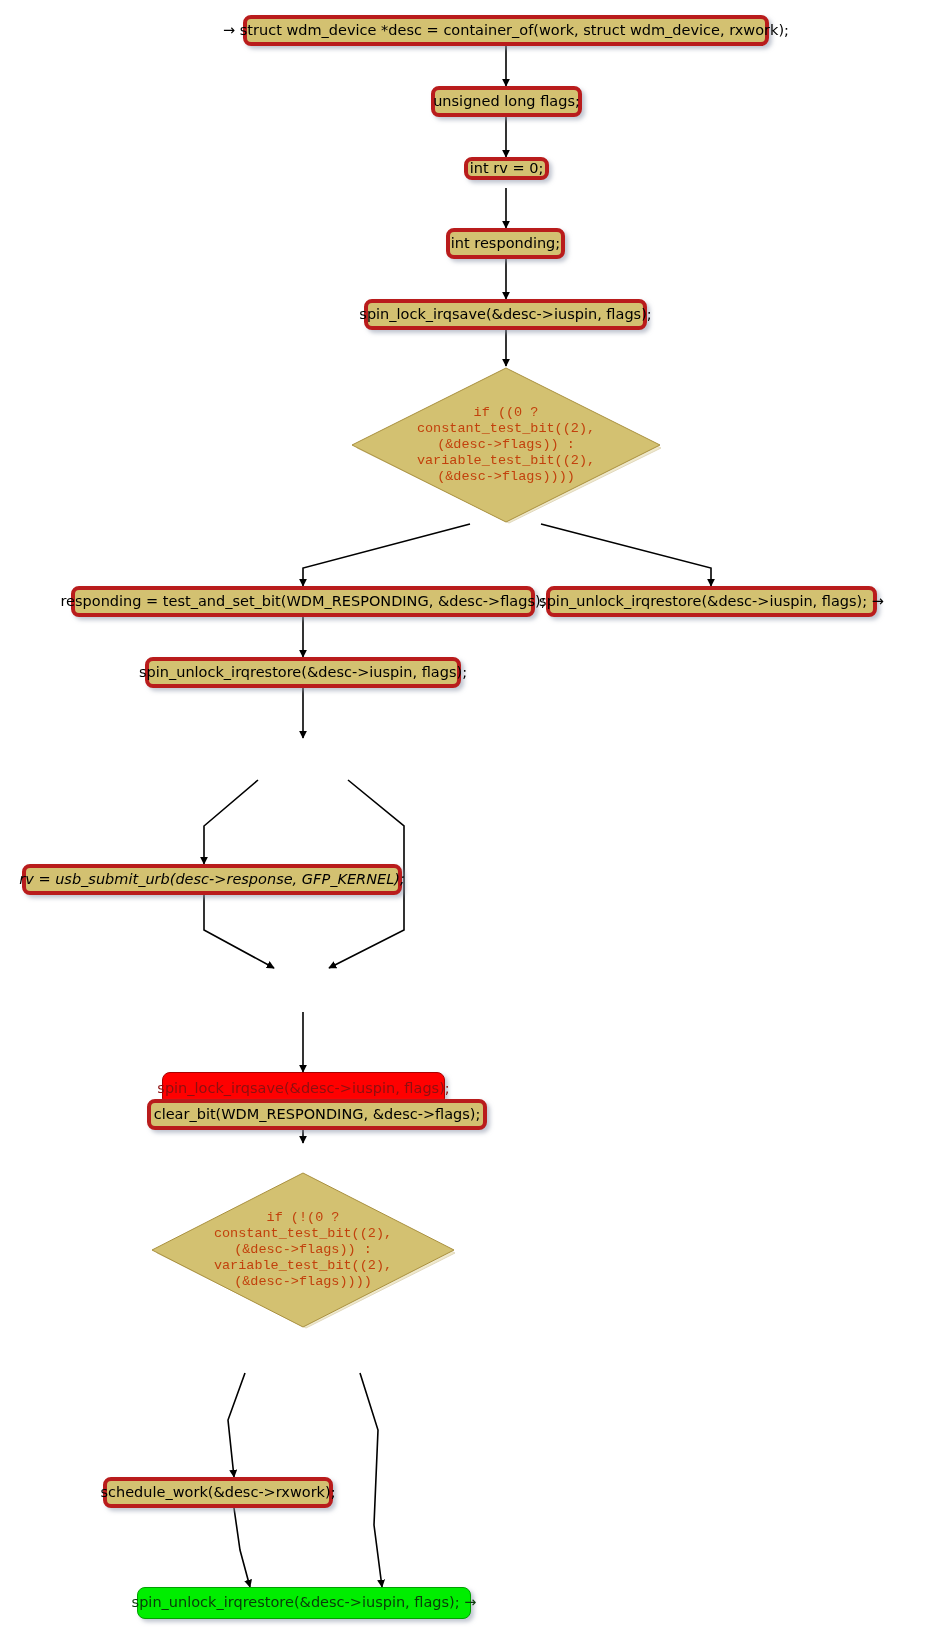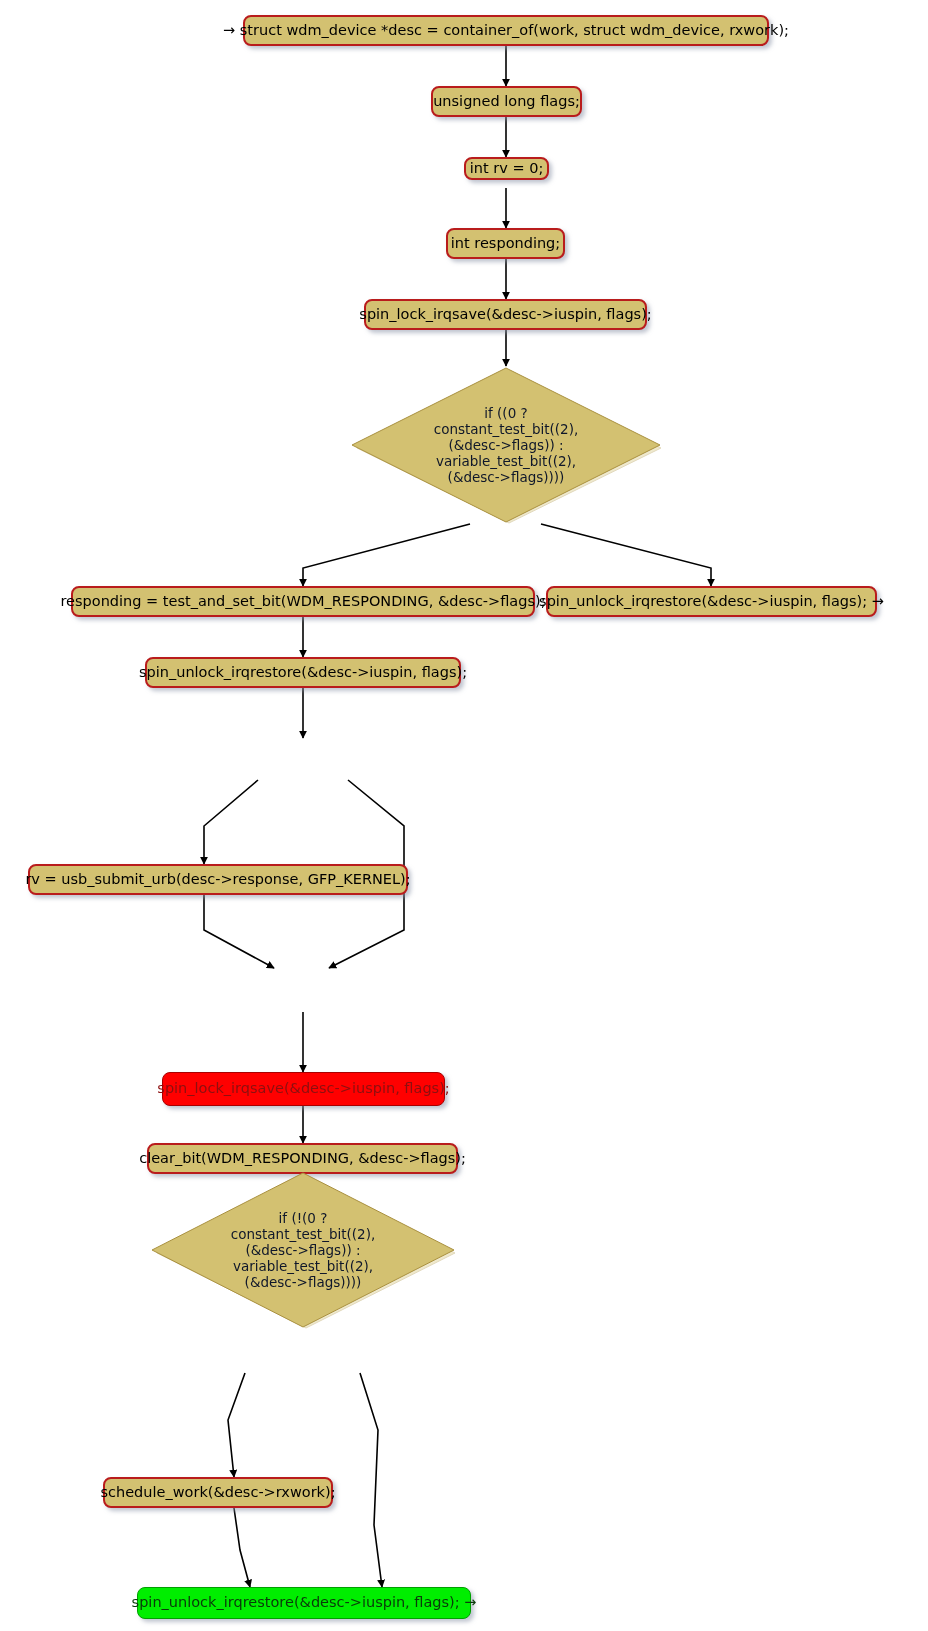--- a/index.html
+++ b/index.html
@@ -28,21 +28,21 @@
     display: flex;
     align-items: center;
     justify-content: center;
     text-align: center;
     white-space: pre;
     line-height: 1.18;
     z-index: 5;
   }
   .activity {
     border-radius: 8px;
-    border: 2px solid #b91c1c;
+    border: 4px solid #b91c1c;
     background: #D3C171;
     color: #000000;
     font-size: 14.5px;
     padding: 0 9px;
     box-shadow: 3px 3px 4px rgba(140,150,170,0.55);
   }
   .activity.red {
     background: #FF0000;
     border: 1px solid #A80000;
     color: #8C1010;
@@ -68,21 +68,22 @@
     top: 0;
     width: 100%;
     height: 100%;
     display: flex;
     align-items: center;
     justify-content: center;
     text-align: center;
     white-space: pre;
     font-size: 13.5px;
     line-height: 1.2;
-    color: #0f172a;
+    color: #c2410c;
+    font-family: Liberation Mono, monospace;
   }
 </style>
 </head>
 <body>
 
 <div id="canvas">
 
   <svg id="edges" viewBox="0 0 928 1631" xmlns="http://www.w3.org/2000/svg">
     <defs>
       <marker id="arrow" viewBox="0 0 10 10" refX="9" refY="5" markerWidth="5" markerHeight="5" orient="auto-start-reverse">
@@ -151,26 +152,26 @@
 (&amp;desc-&gt;flags))))</div>
   </div>
 
   <div class="node activity" style="left:71px; top:586px; width:464px; height:31px;">responding = test_and_set_bit(WDM_RESPONDING, &amp;desc-&gt;flags);</div>
 
   <div class="node activity" style="left:546px; top:586px; width:331px; height:31px;">spin_unlock_irqrestore(&amp;desc-&gt;iuspin, flags); →</div>
 
   <div class="node activity" style="left:145px; top:657px; width:316px; height:31px;">spin_unlock_irqrestore(&amp;desc-&gt;iuspin, flags);</div>
 
 
-  <div class="node activity" style="left:28px; top:864px; width:380px; height:31px;">rv = usb_submit_urb(desc-&gt;response, GFP_KERNEL);</div>
+  <div class="node activity" style="left:22px; top:864px; width:380px; height:31px;font-style:italic;">rv = usb_submit_urb(desc-&gt;response, GFP_KERNEL);</div>
 
 
   <div class="node activity red" style="left:162px; top:1072px; width:283px; height:34px;">spin_lock_irqsave(&amp;desc-&gt;iuspin, flags);</div>
 
-  <div class="node activity" style="left:147px; top:1143px; width:311px; height:31px;">clear_bit(WDM_RESPONDING, &amp;desc-&gt;flags);</div>
+  <div class="node activity" style="left:147px; top:1099px; width:340px; height:31px;">clear_bit(WDM_RESPONDING, &amp;desc-&gt;flags);</div>
 
   <div class="diamond-wrap" style="left:150px; top:1171px; width:306px; height:158px;">
     <svg width="306" height="158" viewBox="0 0 306 158" xmlns="http://www.w3.org/2000/svg">
       <polygon points="153,4 302,79 153,154 4,79" fill="#D3C171" stroke="#A9903F" stroke-width="1" transform="translate(3,3)" opacity="0.35"></polygon>
       <polygon points="153,2 304,79 153,156 2,79" fill="#D3C171" stroke="#A9903F" stroke-width="1"></polygon>
     </svg>
     <div class="diamond-text">if (!(0 ?
 constant_test_bit((2),
 (&amp;desc-&gt;flags)) :
 variable_test_bit((2),

